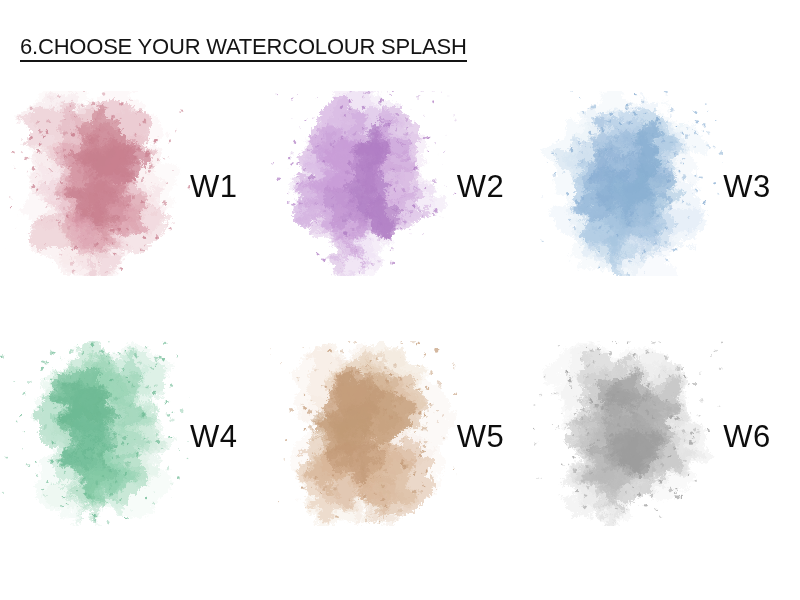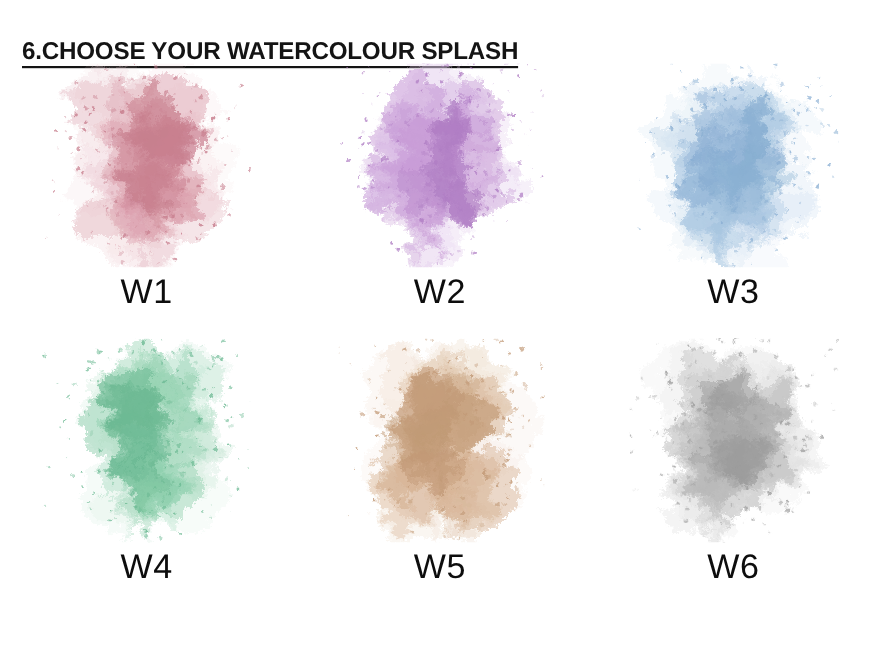--- a/index.html
+++ b/index.html
@@ -17,21 +17,21 @@
     color: #1a1a1a;
     -webkit-font-smoothing: antialiased;
   }
 
   
   #page-title {
     position: absolute;
     left: 20px;
     top: 20px;
     font-size: 22px;
-    font-weight: 700;
+    font-weight: 400;
     letter-spacing: -0.2px;
     color: #141414;
     white-space: nowrap;
     border-bottom: 2px solid #141414;
     padding-bottom: 2px;
     line-height: 1.05;
   }
 
   
   #swatch-grid {
@@ -41,21 +41,21 @@
     width: 800px;
     height: 500px;
     display: grid;
     grid-template-columns: repeat(3, 1fr);
     grid-template-rows: repeat(2, 1fr);
   }
 
   .swatch-cell {
     position: relative;
     display: flex;
-    flex-direction: column;
+    flex-direction: row;
     align-items: center;
     justify-content: flex-start;
   }
 
   .splash-wrap {
     width: 190px;
     height: 185px;
     position: relative;
     display: block;
   }

